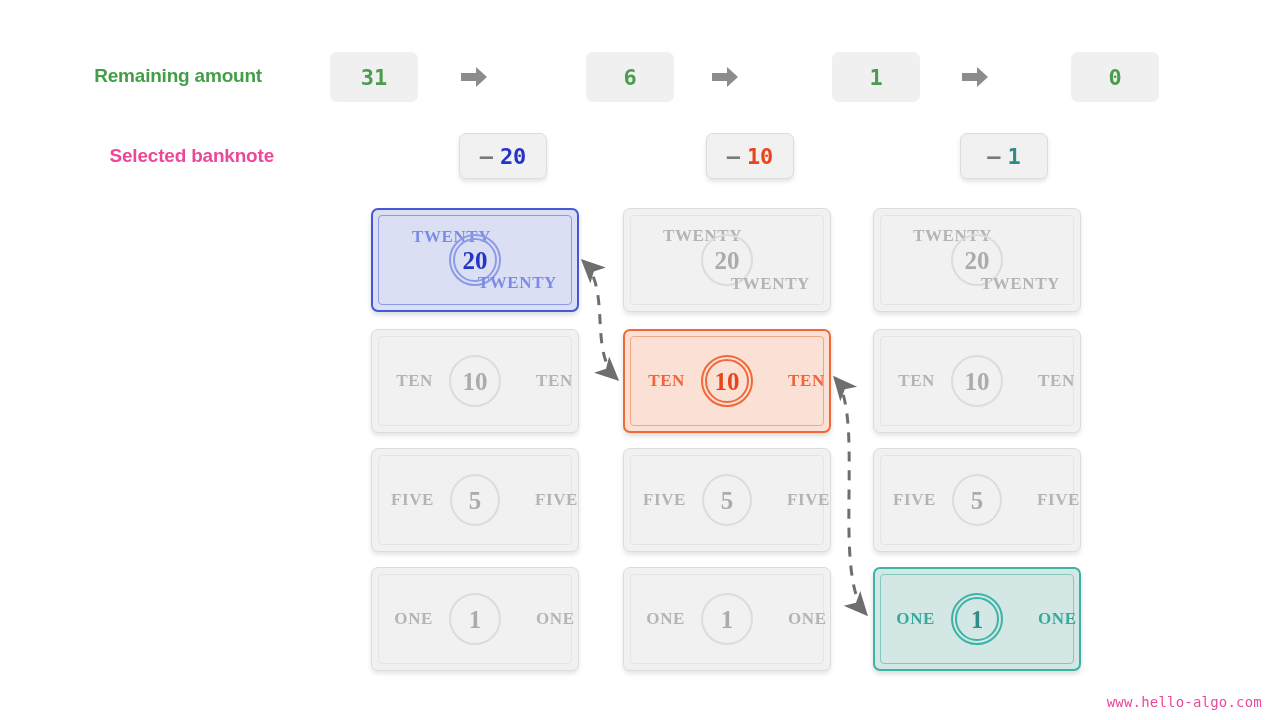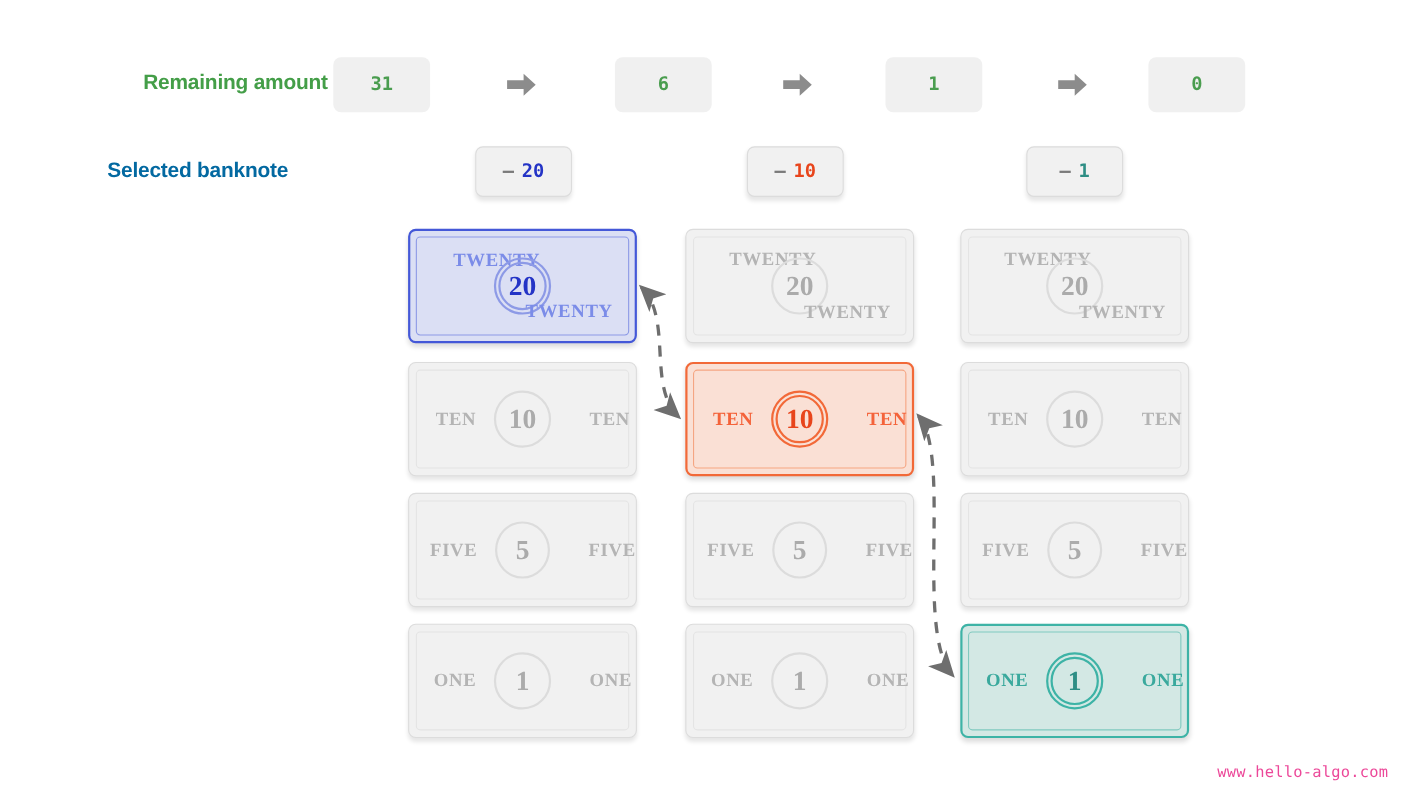--- a/index.html
+++ b/index.html
@@ -19,35 +19,36 @@
 
   
   .row-label {
     position: absolute;
     font-weight: bold;
     font-size: 19px;
     letter-spacing: -0.2px;
     white-space: nowrap;
     text-align: right;
   }
-  #lbl-remaining { left: 0; width: 262px; top: 65px; color: #449e48; padding-left: 36px; }
-  #lbl-selected  { left: 0; width: 262px; top: 145px; color: #0369a1; }
+  #lbl-remaining { left: 0; width: 262px; top: 65px; color: #449e48; }
+  #lbl-selected  { left: 12px; width: 262px; top: 145px; color: #ec4899; }
 
   
   .chip {
     position: absolute;
     background: #f0f0f0;
     border-radius: 7px;
     display: flex;
     align-items: center;
     justify-content: center;
     font-family: "DejaVu Sans Mono", "Liberation Mono", monospace;
     font-weight: bold;
-    font-size: 17px;
+    font-size: 22px;
     box-sizing: border-box;
+    margin-left: 27px;
   }
   .chip.amount {
     width: 88px; height: 50px;
     top: 52px;
     color: #4a9d4f;
   }
   .chip.note {
     width: 88px; height: 46px;
     top: 133px;
   }

